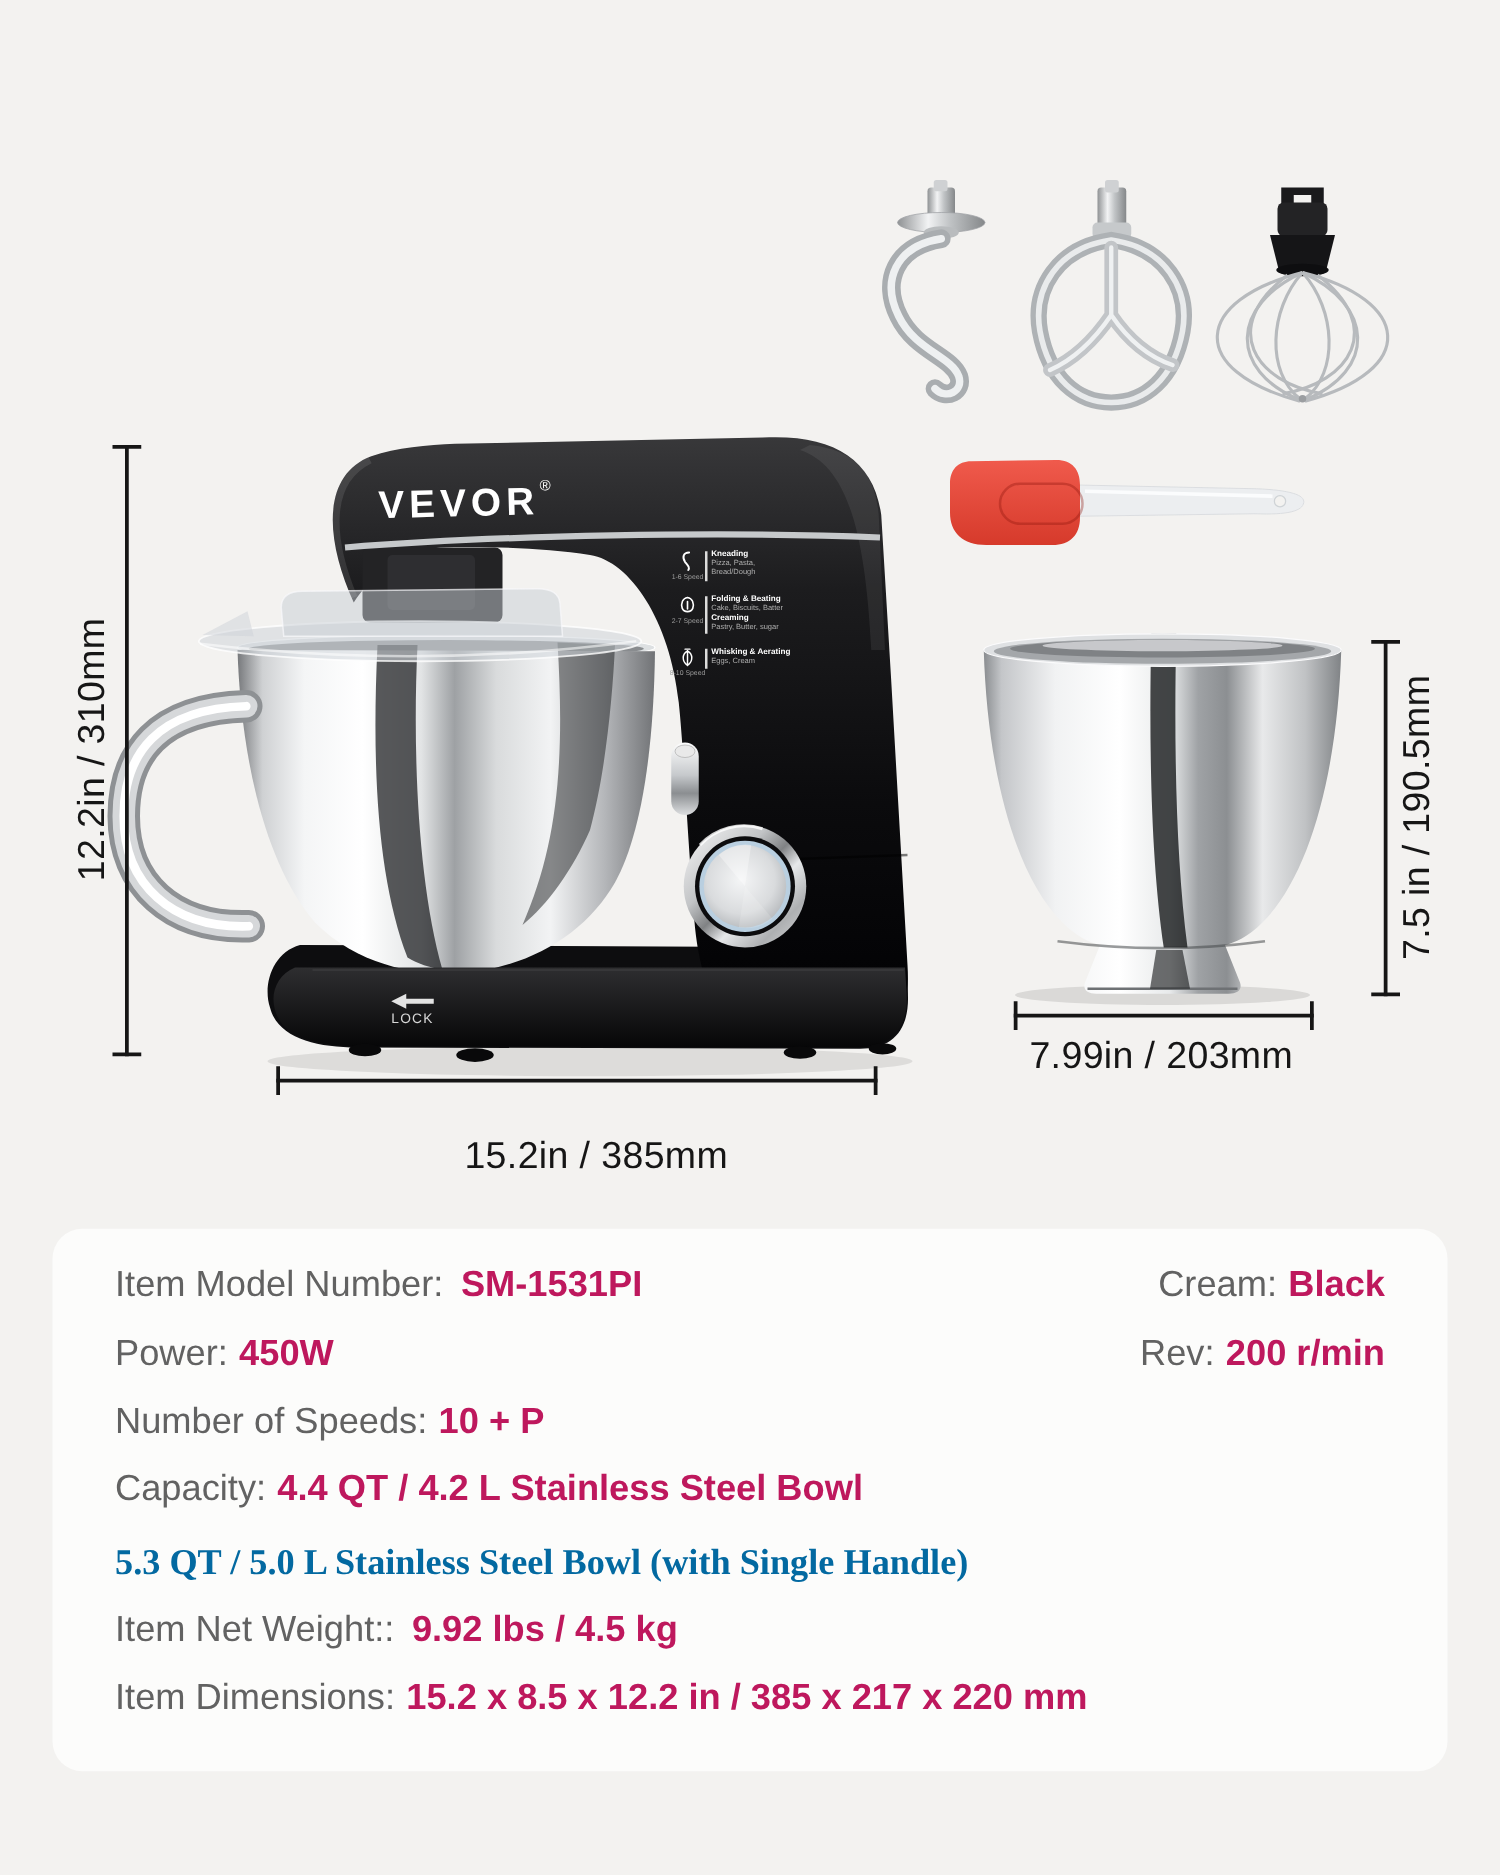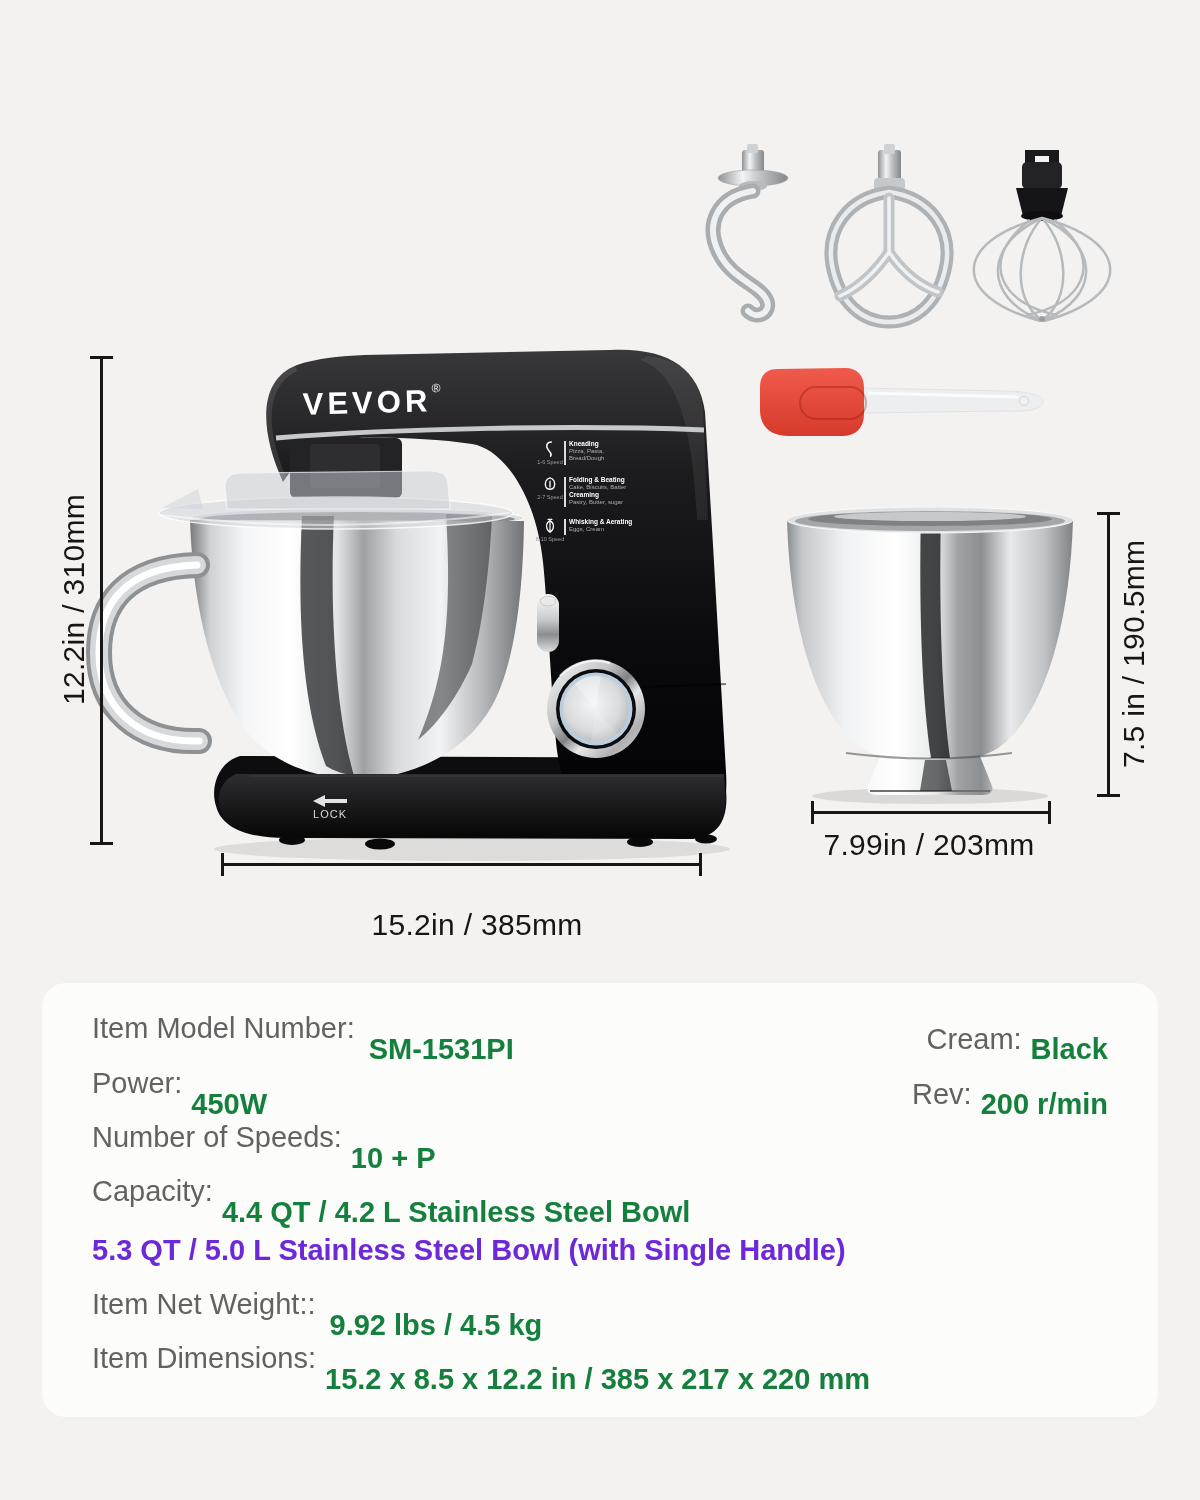--- a/index.html
+++ b/index.html
@@ -26,23 +26,23 @@
   .sg-left{width:24px;display:flex;flex-direction:column;align-items:center;}
   .sg-div{width:2px;background:#dcdcdc;margin:1px 3px 0 2px;}
   .sg-title{font-size:6.5px;font-weight:bold;color:#ffffff;line-height:1.2;}
   .sg-desc{font-size:6px;color:#aeaeae;line-height:1.2;}
   .sg-speed{font-size:5.5px;color:#9c9c9c;margin-top:1px;white-space:nowrap;}
 
   
   .spec-card{position:absolute;left:42px;top:983px;width:1116px;height:434px;background:#fcfcfb;border-radius:24px;}
   .spec-row{position:absolute;left:50px;right:50px;height:40px;display:flex;align-items:flex-start;font-size:29px;}
   .spec-label{color:#626262;white-space:pre;}
-  .spec-value{color:#15803d;font-weight:bold;margin-left:9px;white-space:pre;margin-top:21px;}
+  .spec-value{color:#be185d;font-weight:bold;margin-left:9px;white-space:pre;}
   .spec-right{margin-left:auto;display:flex;align-items:center;}
-  .spec-highlight{color:#6d28d9;font-weight:bold;white-space:pre;}
+  .spec-highlight{color:#0369a1;font-weight:bold;white-space:pre;font-family:Liberation Serif, serif;}
 </style>
 </head>
 <body>
 
 <div class="stage">
 
   <svg class="art" viewBox="0 0 1200 1500" width="1200" height="1500">
     <defs>
       <linearGradient id="steelV" x1="0" y1="0" x2="0" y2="1">
         <stop offset="0" stop-color="#fdfdfd"></stop>

